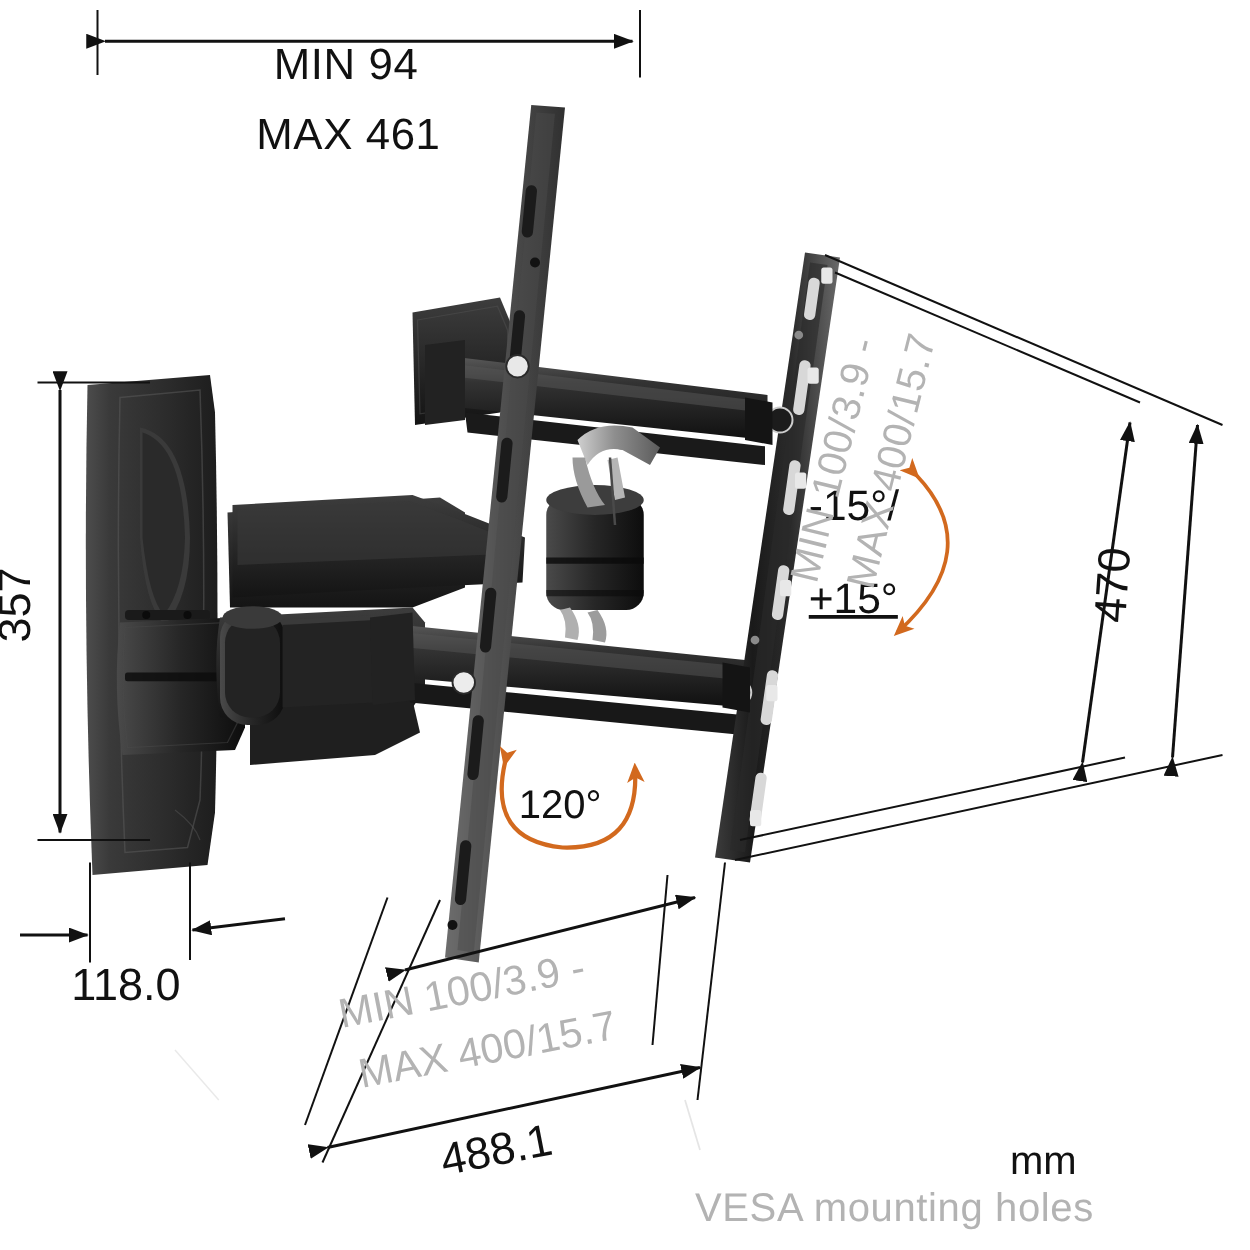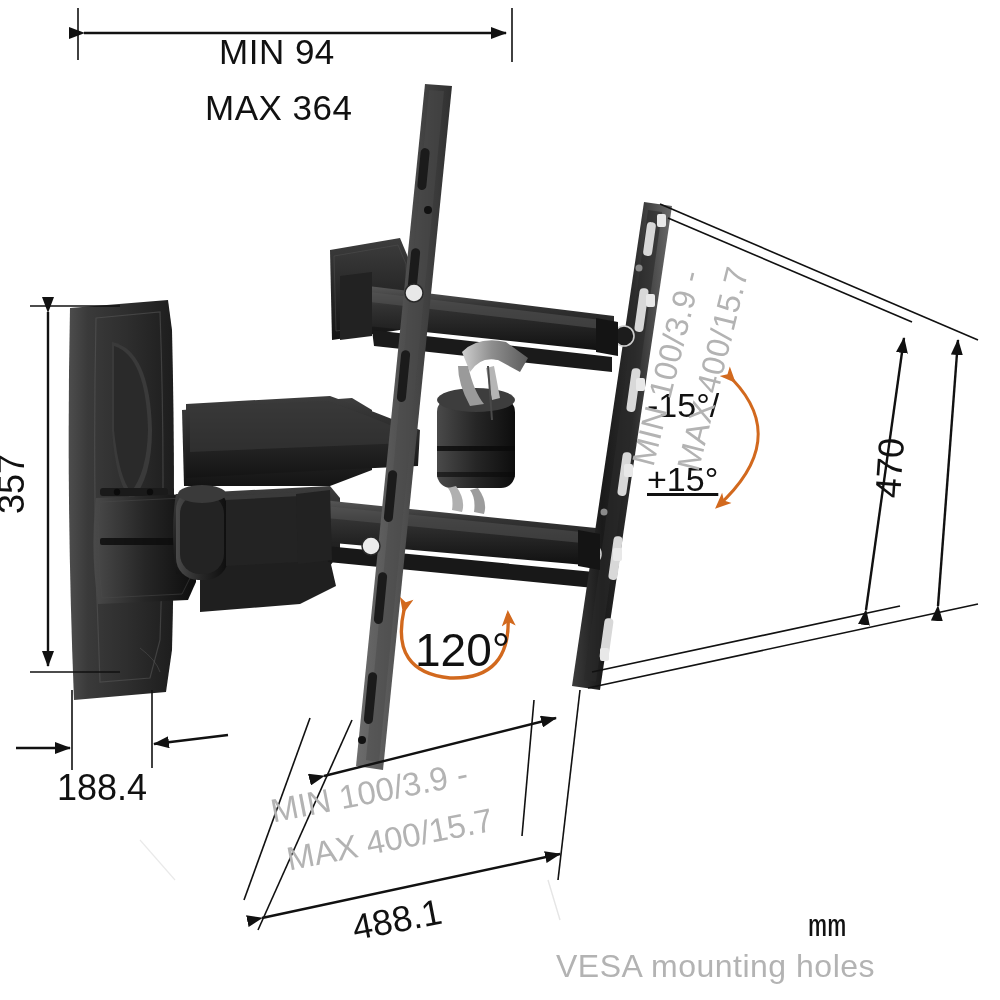--- a/index.html
+++ b/index.html
@@ -6,21 +6,21 @@
   body{width:1000px;height:1000px;overflow:hidden;
        font-family:"Liberation Sans","DejaVu Sans",sans-serif;}
   #stage{position:relative;width:896px;height:1000px;background:#ffffff;}
   svg#diagram{position:absolute;left:0;top:0;width:1000px;height:1000px;}
   .lbl{position:absolute;white-space:nowrap;line-height:1;}
   .dim{color:#111111;font-size:35px;letter-spacing:0.5px;}
   .dimbig{color:#111111;font-size:36px;}
   .gray{color:#b3b3b3;font-size:32px;letter-spacing:0.5px;}
   .graysm{color:#b3b3b3;font-size:33px;}
   .ang{color:#111111;font-size:34px;}
-  .unit{color:#111111;font-size:32px;font-family:Liberation Mono, monospace;}
+  .unit{color:#111111;font-size:32px;}
 </style>
 </head>
 <body>
 
 <div id="stage">
 
   <svg id="diagram" viewBox="0 0 1000 1000">
     <defs>
       <marker id="ah" markerWidth="16" markerHeight="12" refX="15" refY="6" orient="auto" markerUnits="userSpaceOnUse">
         <path d="M0,0 L16,6 L0,12 Z" fill="#111"></path>
@@ -247,34 +247,34 @@
     </g>
 
     <g opacity="0.25">
       <line x1="140" y1="840" x2="175" y2="880" stroke="#aaa" stroke-width="1.2"></line>
       <line x1="548" y1="880" x2="560" y2="920" stroke="#999" stroke-width="1.4"></line>
     </g>
   </svg>
 
   <div class="lbl dim" style="left:219px;top:34px;">MIN 94</div>
 
-  <div class="lbl dim" style="left:205px;top:90px;">MAX 364</div>
+  <div class="lbl dim" style="left:205px;top:90px;">MAX 461</div>
 
   <div class="lbl dimbig" style="left:-18px;top:466px;transform:rotate(-90deg);transform-origin:center;">357</div>
 
-  <div class="lbl dimbig" style="left:57px;top:770px;">188.4</div>
+  <div class="lbl dimbig" style="left:57px;top:770px;">118.0</div>
 
   <div class="lbl dimbig" style="left:860px;top:450px;transform:rotate(-86deg);transform-origin:center;">470</div>
 
   <div class="lbl dimbig" style="left:352px;top:902px;transform:rotate(-11deg);transform-origin:center;">488.1</div>
 
   <div class="lbl ang" style="left:647px;top:388px;">-15°/</div>
   <div class="lbl ang" style="left:647px;top:462px;text-decoration:underline;">+15°</div>
 
-  <div class="lbl ang" style="left:415px;top:627px;font-size:46px;">120°</div>
+  <div class="lbl ang" style="left:415px;top:627px;font-size:32px;">120°</div>
 
   <div class="lbl gray" style="left:627px;top:461px;transform:rotate(-76deg);transform-origin:left top;">MIN 100/3.9 -</div>
   <div class="lbl gray" style="left:672px;top:466px;transform:rotate(-76deg);transform-origin:left top;">MAX 400/15.7</div>
 
   <div class="lbl graysm" style="left:268px;top:795px;transform:rotate(-11deg);transform-origin:left top;">MIN 100/3.9 -</div>
   <div class="lbl graysm" style="left:284px;top:843px;transform:rotate(-11deg);transform-origin:left top;">MAX 400/15.7</div>
 
   <div class="lbl unit" style="left:808px;top:912px;">mm</div>
 
   <div class="lbl gray" style="left:556px;top:950px;">VESA mounting holes</div>

